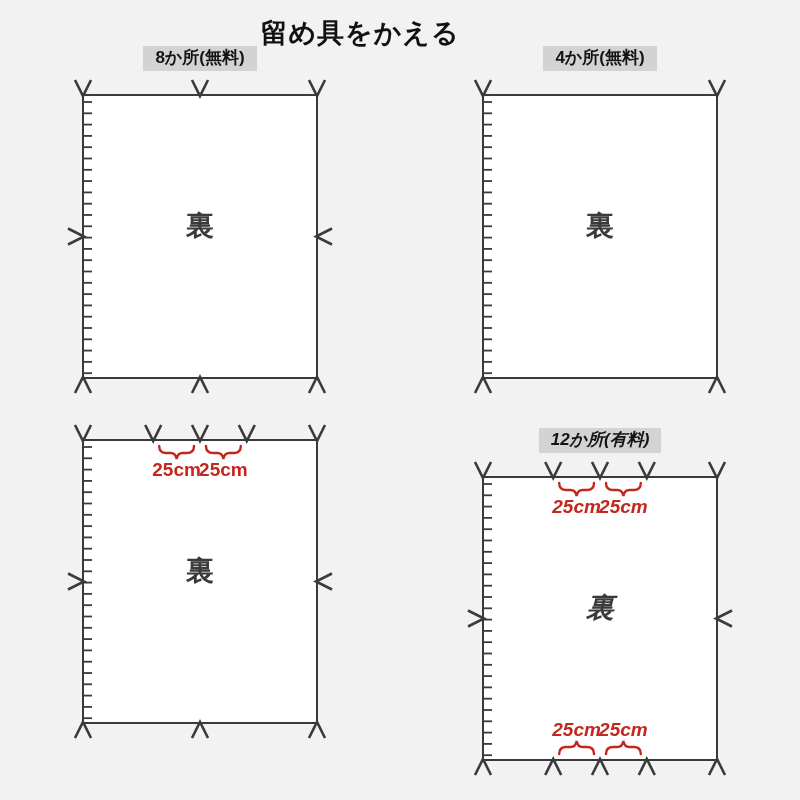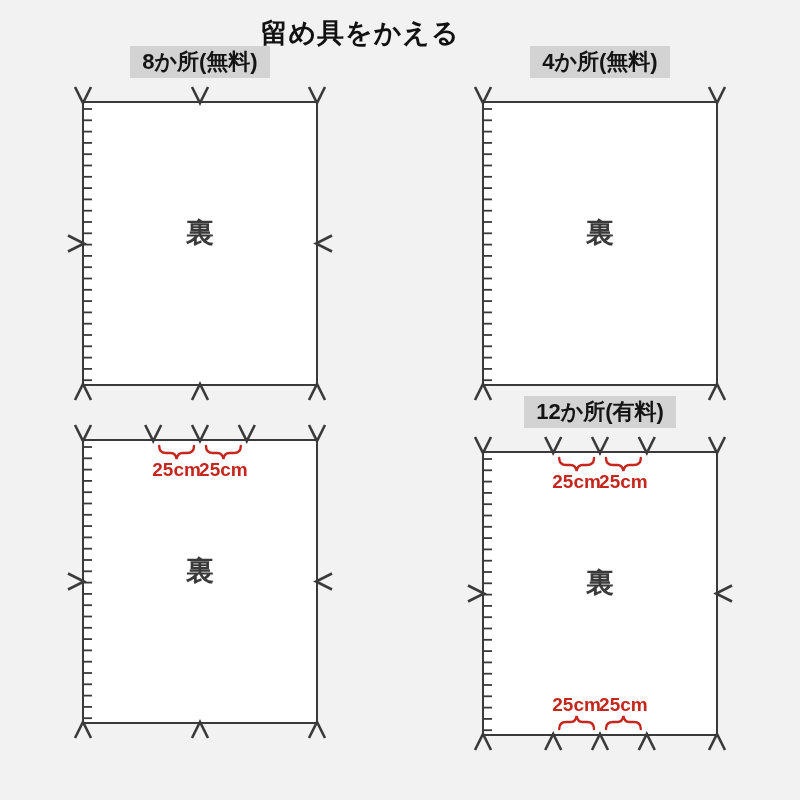--- a/index.html
+++ b/index.html
@@ -24,25 +24,25 @@
   .panel {
     position: absolute;
     width: 370px;
     display: flex;
     flex-direction: column;
     align-items: center;
   }
   .panel-top-left  { left: 15px;  top: 46px;  }
   .panel-top-right { left: 415px; top: 46px; text-align: center;  }
   .panel-bot-left  { left: 15px;  top: 416px; }
-  .panel-bot-right { left: 415px; top: 396px; }
+  .panel-bot-right { left: 415px; top: 428px; font-style: italic; }
   .panel-header {
     background: #d3d3d3;
     color: #141414;
-    font-size: 22px;
+    font-size: 17px;
     font-weight: bold;
     line-height: 1.35;
     padding: 1px 12px;
     white-space: nowrap;
   }
   .diagram {
     margin-top: 6px;
     width: 280px;
     height: 320px;
   }

